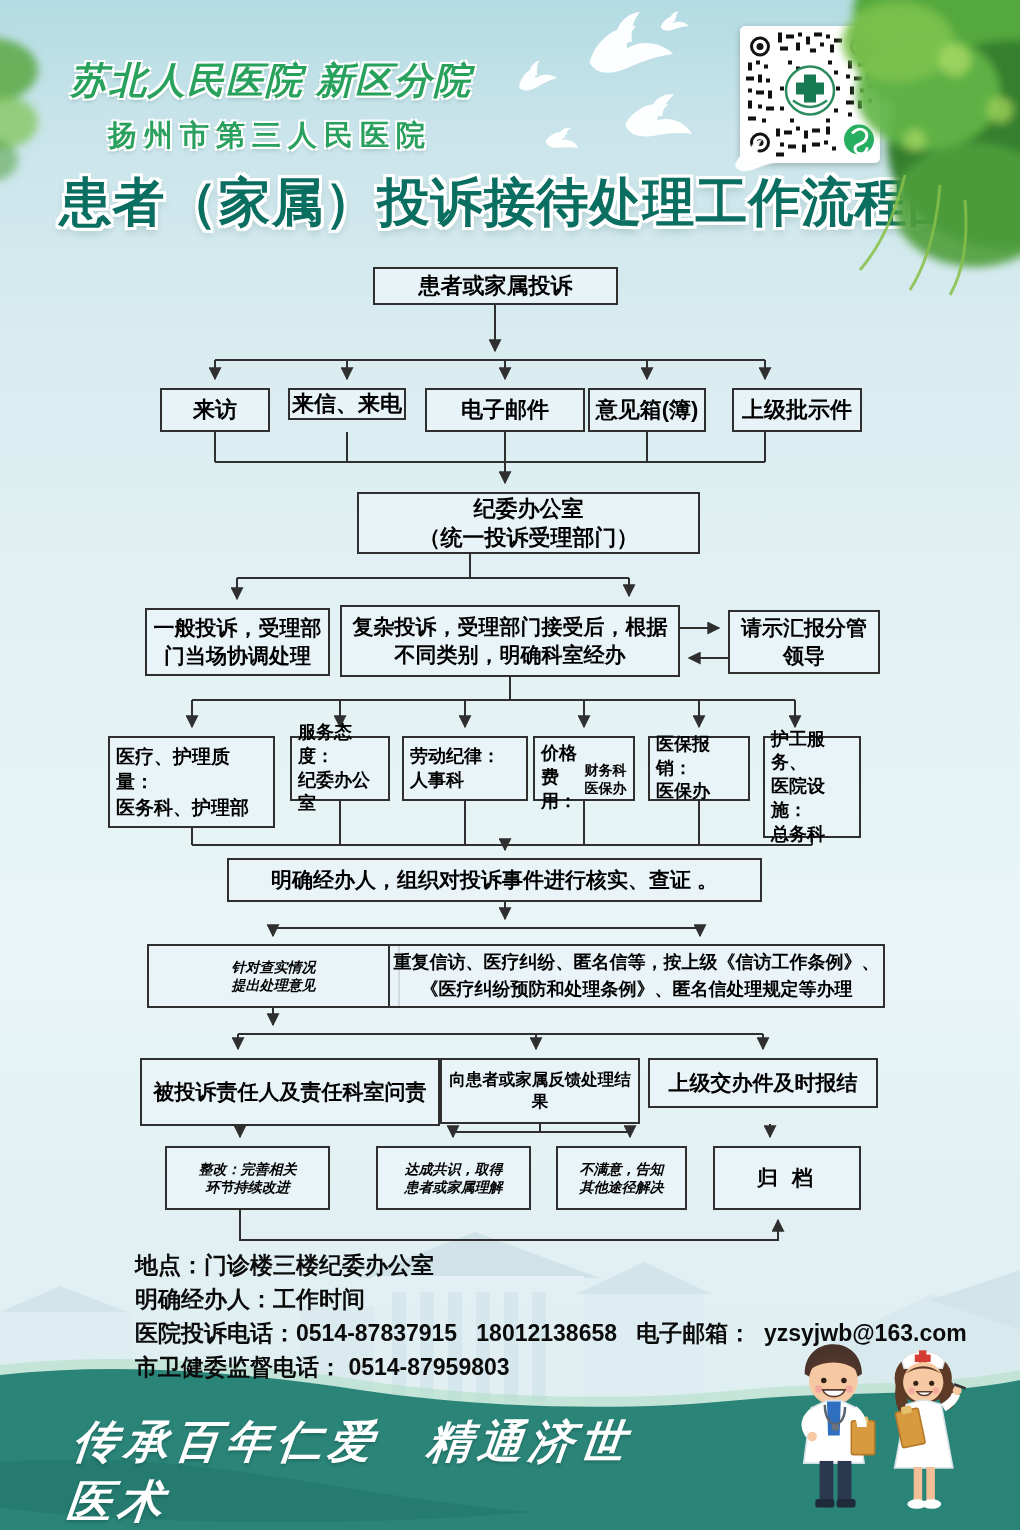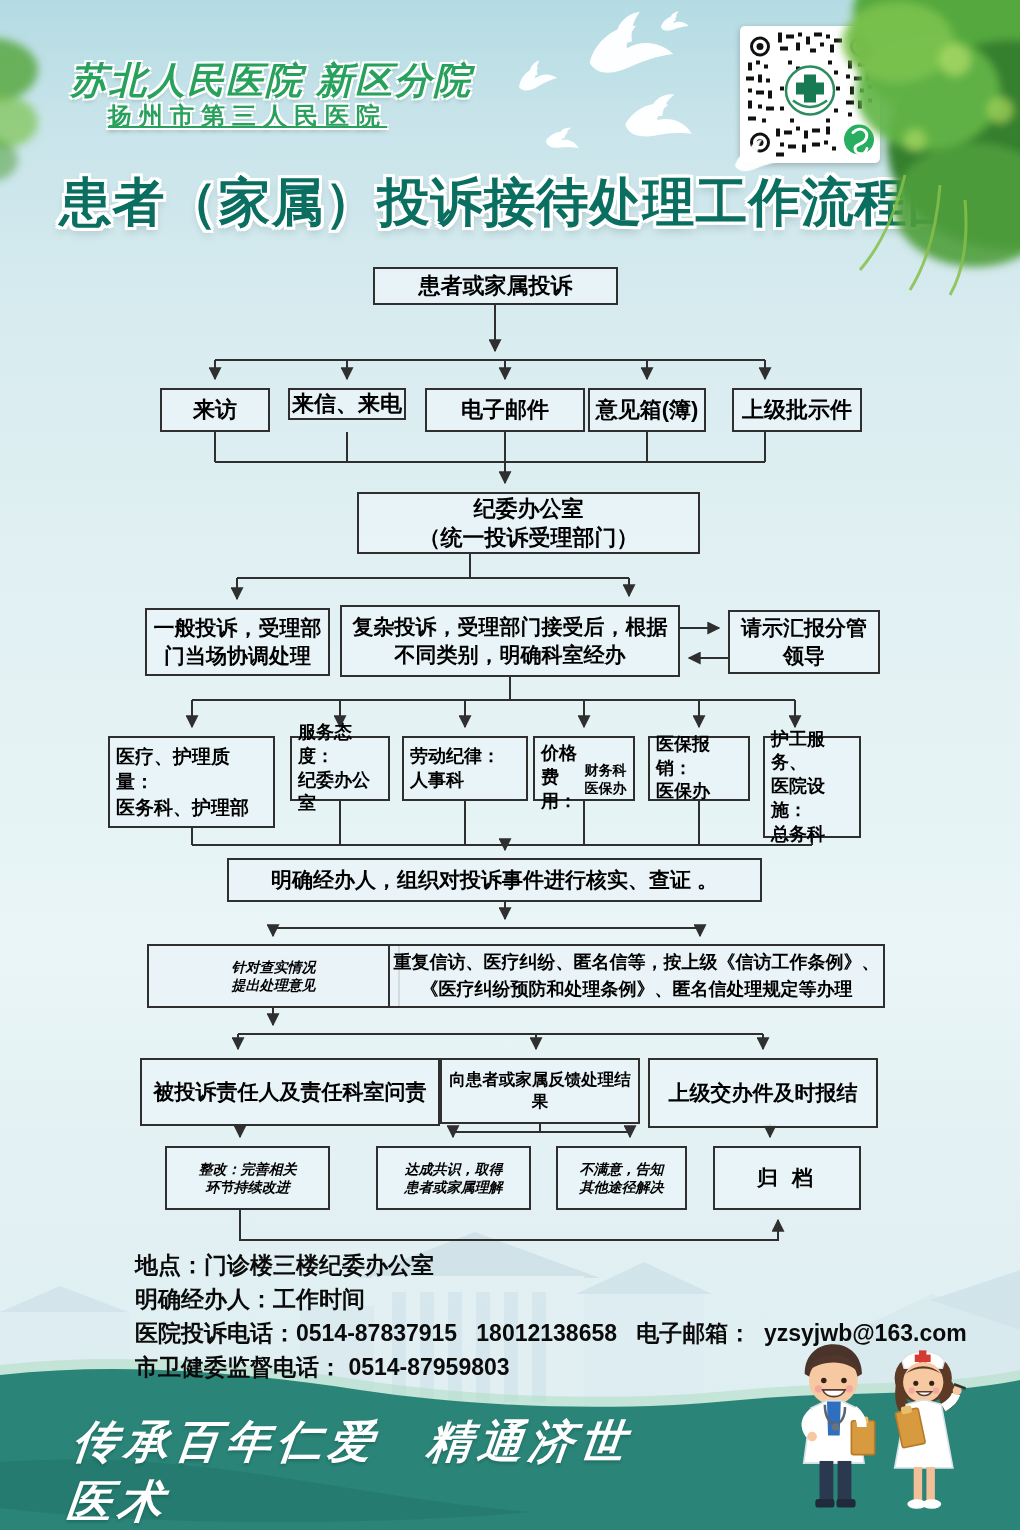--- a/index.html
+++ b/index.html
@@ -3,22 +3,22 @@
 <meta charset="utf-8">
 <style>
   html,body{margin:0;padding:0;background:#9fb8bf;}
   .poster{position:relative;width:1020px;height:1530px;overflow:hidden;margin:0 auto;
     font-family:"Liberation Sans","DejaVu Sans",sans-serif;
     background:linear-gradient(180deg,#b4dbe3 0%,#c8e4ea 8%,#d9ecf0 22%,#e4f2f4 45%,#e9f5f6 62%,#e2f0f3 80%,#dceef0 100%);}
   .layer{position:absolute;left:0;top:0;width:1020px;height:1530px;pointer-events:none;}
   
   .hosp1{position:absolute;left:70px;top:56px;font-size:37px;font-weight:bold;font-style:italic;
     color:#27a15c;letter-spacing:2px;text-shadow:-2px -2px 0 #fff,2px -2px 0 #fff,-2px 2px 0 #fff,2px 2px 0 #fff,0 3px 4px rgba(0,60,40,.25);}
-  .hosp2{position:absolute;left:108px;top:100px;font-size:24px;font-weight:bold;color:#2aa05e;letter-spacing:7px;
-    text-shadow:-2px -2px 0 #fff,2px -2px 0 #fff,-2px 2px 0 #fff,2px 2px 0 #fff,0 3px 4px rgba(0,60,40,.25);text-decoration:underline;}
+  .hosp2{position:absolute;left:108px;top:116px;font-size:29px;font-weight:bold;color:#2aa05e;letter-spacing:7px;
+    text-shadow:-2px -2px 0 #fff,2px -2px 0 #fff,-2px 2px 0 #fff,2px 2px 0 #fff,0 3px 4px rgba(0,60,40,.25);}
   .qrbox{position:absolute;left:740px;top:26px;width:140px;height:137px;background:#fff;border-radius:5px;
     box-shadow:0 2px 6px rgba(0,0,0,.25);}
   .qrcap{position:absolute;left:898px;width:120px;font-size:21px;font-weight:bold;color:#fff;
     text-shadow:0 1px 3px rgba(0,40,0,.45);}
   
   .title{position:absolute;left:0;top:168px;width:1020px;text-align:center;font-size:52px;font-weight:900;
     color:#0a6e60;letter-spacing:1px;
     text-shadow:-3px -3px 0 #fff,3px -3px 0 #fff,-3px 3px 0 #fff,3px 3px 0 #fff,-3px 0 0 #fff,3px 0 0 #fff,0 -3px 0 #fff,0 3px 0 #fff,0 5px 8px rgba(0,50,40,.25);}
   
   .fb{position:absolute;box-sizing:border-box;border:2px solid #2f2f2f;background:rgba(233,244,248,.88);
@@ -290,21 +290,21 @@
   <div class="fb f18 ta-l" style="left:763px;top:736px;width:98px;height:102px">护工服务、
 医院设施：
 总务科</div>
   <div class="fb" style="left:227px;top:858px;width:535px;height:44px">明确经办人，组织对投诉事件进行核实、查证 。</div>
   <div class="fb f20" style="left:147px;top:944px;width:253px;height:64px">针对查实情况
 提出处理意见</div>
   <div class="fb rep" style="left:388px;top:944px;width:497px;height:64px">重复信访、医疗纠纷、匿名信等，按上级《信访工作条例》、
 《医疗纠纷预防和处理条例》、匿名信处理规定等办理</div>
   <div class="fb" style="left:140px;top:1058px;width:300px;height:68px">被投诉责任人及责任科室问责</div>
   <div class="fb f16" style="left:440px;top:1058px;width:200px;height:66px">向患者或家属反馈处理结果</div>
-  <div class="fb" style="left:648px;top:1058px;width:230px;height:70px">上级交办件及时报结</div>
+  <div class="fb" style="left:648px;top:1058px;width:230px;height:50px">上级交办件及时报结</div>
   <div class="fb f20" style="left:165px;top:1146px;width:165px;height:64px">整改：完善相关
 环节持续改进</div>
   <div class="fb f20" style="left:376px;top:1146px;width:155px;height:64px">达成共识，取得
 患者或家属理解</div>
   <div class="fb f20" style="left:556px;top:1146px;width:131px;height:64px">不满意，告知
 其他途径解决</div>
   <div class="fb arch" style="left:713px;top:1146px;width:148px;height:64px">归 档</div>
 
   <div class="fline" style="top:1250px">地点：门诊楼三楼纪委办公室</div>
   <div class="fline" style="top:1284px">明确经办人：工作时间</div>

